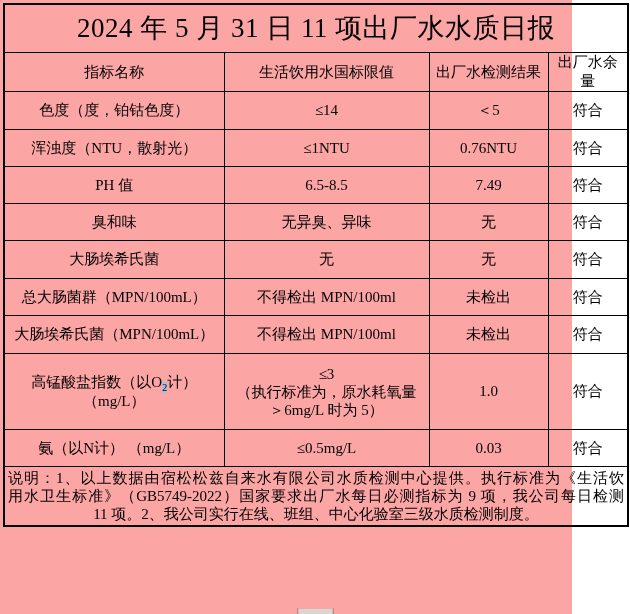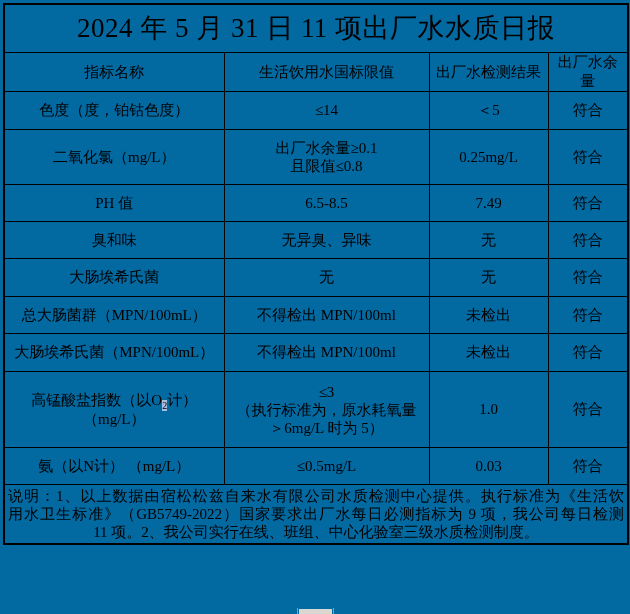--- a/index.html
+++ b/index.html
@@ -3,21 +3,21 @@
 <meta charset="utf-8">
 <style>
   html,body{margin:0;padding:0;background:#ffffff;}
   body{
     width:630px;height:614px;
     font-family:"Liberation Serif","DejaVu Serif",serif;
     color:#000;
     position:relative;
     overflow:hidden;
   }
-  .page{position:relative;width:630px;height:614px;background:#0369a1;}
+  .page{position:relative;width:572px;height:614px;background:#fca5a5;}
   table.report{
     position:absolute;left:3px;top:3px;
     width:624px;
     border-collapse:collapse;
     table-layout:fixed;
     border:2px solid #000;
   }
   td,th{
     border:1px solid #000;
     text-align:center;
@@ -90,30 +90,27 @@
       <td>出厂水余量</td>
     </tr>
 
     <tr class="r38">
       <td>色度（度，铂钴色度）</td>
       <td>≤14</td>
       <td>＜5</td>
       <td>符合</td>
     </tr>
 
-
-    <tr class="tall2">
-      <td>二氧化氯（mg/L）</td>
-      <td class="std-lines">
-        <div>出厂水余量≥0.1</div>
-        <div>且限值≤0.8</div>
-      </td>
-      <td>0.25mg/L</td>
+    <tr class="r37">
+      <td>浑浊度（NTU，散射光）</td>
+      <td>≤1NTU</td>
+      <td>0.76NTU</td>
       <td>符合</td>
     </tr>
+
 
     <tr class="r37">
       <td>PH 值</td>
       <td>6.5-8.5</td>
       <td>7.49</td>
       <td>符合</td>
     </tr>
 
     <tr class="r37">
       <td>臭和味</td>

